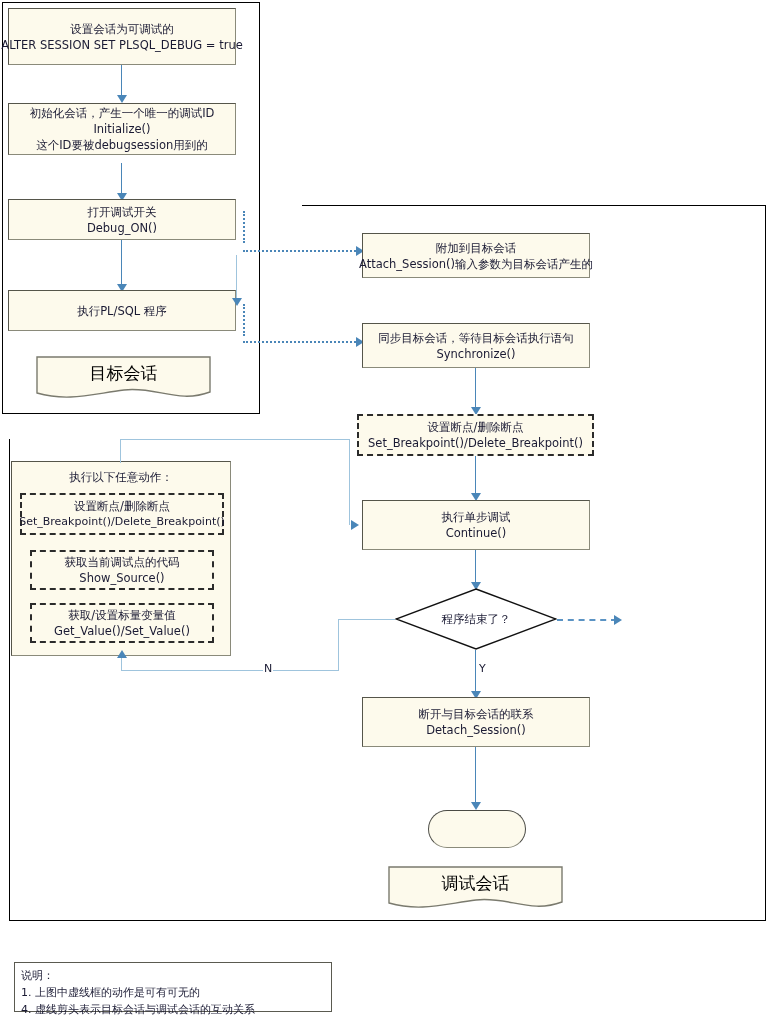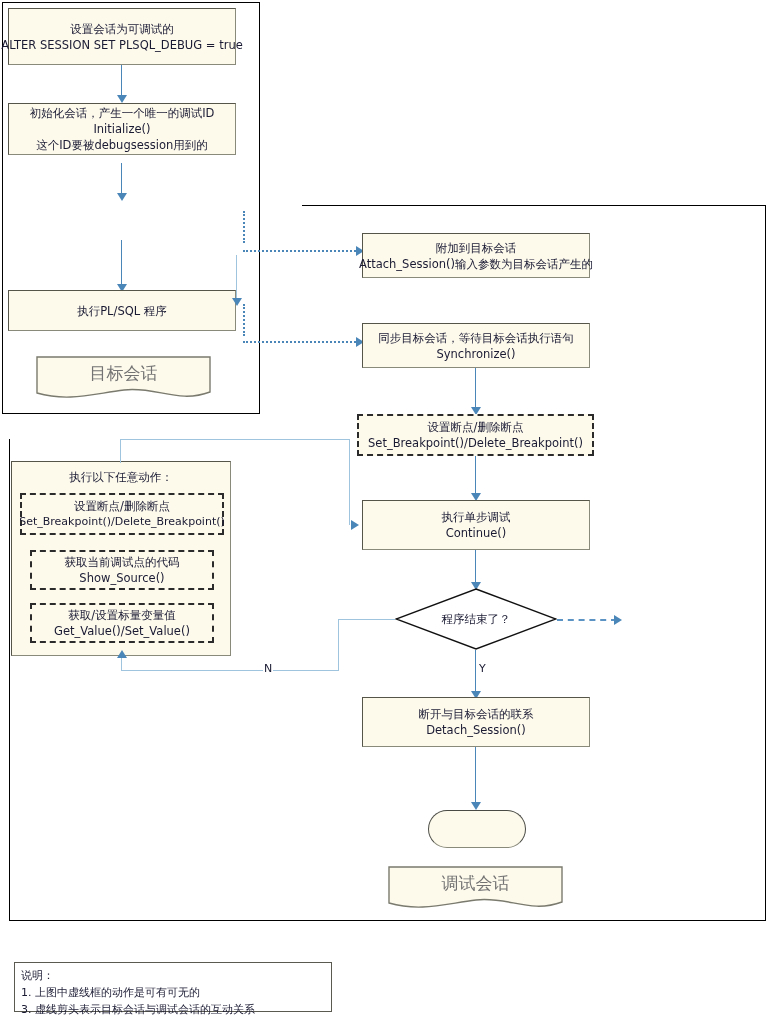--- a/index.html
+++ b/index.html
@@ -93,21 +93,21 @@
   }
 
   
   .doc {
     position: absolute;
   }
   .doc .doclabel {
     position: absolute;
     left: 0; right: 0;
     text-align: center;
-    color: #737373;
+    color: #000000;
     pointer-events: none;
   }
 
   
   .ln-h, .ln-v {
     position: absolute;
     background: #4a86b8;
   }
   .ln-h { height: 1.4px; }
   .ln-v { width: 1.4px; }
@@ -179,20 +179,24 @@
 
   <div class="node" style="left:8px; top:103px; width:228px; height:52px;">
     <span class="ln">初始化会话，产生一个唯一的调试ID</span>
     <span class="ln">Initialize()</span>
     <span class="ln">这个ID要被debugsession用到的</span>
   </div>
 
   <div class="ln-v" style="left:121px; top:163px; width:1.4px; height:32px;"></div>
   <div class="arrow-d" style="left:117px; top:193px;"></div>
 
+  <div class="node" style="left:8px; top:199px; width:228px; height:41px;">
+    <span class="ln">打开调试开关</span>
+    <span class="ln">Debug_ON()</span>
+  </div>
 
   <div class="ln-v" style="left:121px; top:240px; width:1.4px; height:46px;"></div>
   <div class="arrow-d" style="left:117px; top:284px;"></div>
 
   <div class="node" style="left:8px; top:290px; width:228px; height:41px;">
     <span class="ln">执行PL/SQL 程序</span>
   </div>
 
   <div class="ln-v pale" style="left:236px; top:255px; width:1.4px; height:45px;"></div>
   <div class="arrow-d" style="left:232px; top:298px; border-top-color:#4a86b8;"></div>
@@ -300,16 +304,16 @@
   <div class="doc" style="left:388px; top:866px; width:175px; height:44px;">
     <svg width="175" height="44" viewBox="0 0 175 44">
       <path d="M1,1 L174,1 L174,36 C142,48 120,30 88,34 C56,38 32,46 1,37 Z" fill="#fdfaec" stroke="#7a7a6e" stroke-width="1.4"></path>
     </svg>
     <div class="doclabel" style="top:6px; font-size:17px;">调试会话</div>
   </div>
 
   <div class="legend" style="left:14px; top:962px; width:318px; height:50px;">
     <div>说明：</div>
     <div>1. 上图中虚线框的动作是可有可无的</div>
-    <div>3. 虚线剪头表示目标会话与调试会话的互动关系</div>
+    <div>4. 虚线剪头表示目标会话与调试会话的互动关系</div>
   </div>
 
 </div>
 
 </body></html>

